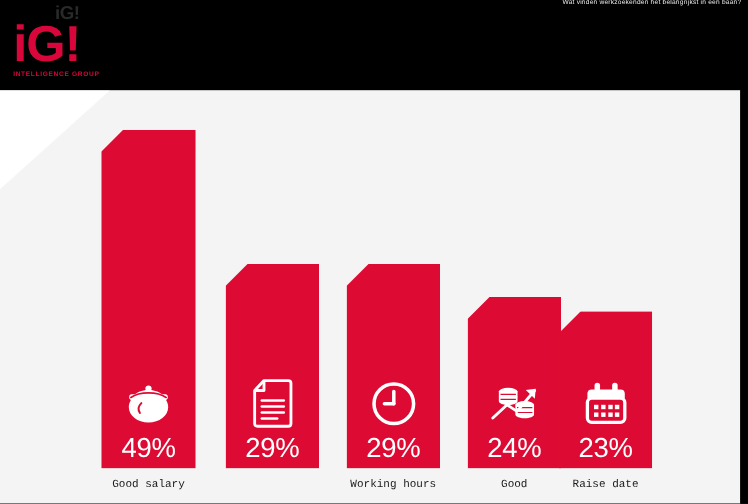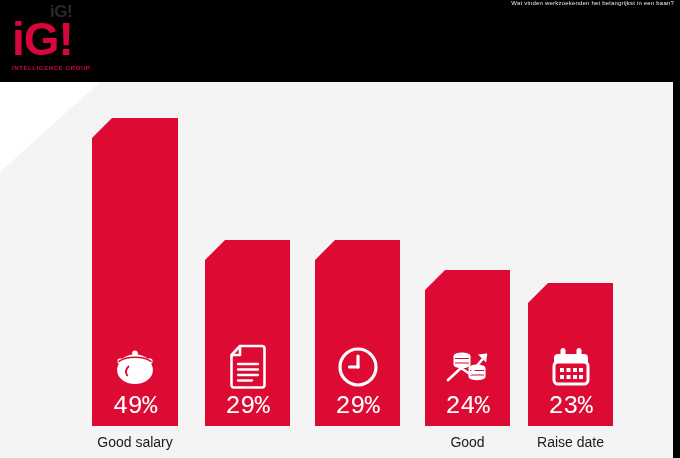--- a/index.html
+++ b/index.html
@@ -119,37 +119,37 @@
   .bar-icon {
     width:46px; height:46px;
     margin-bottom:4px;
     display:flex;
     align-items:center;
     justify-content:center;
   }
   .bar-icon svg { display:block; }
 
   .bar-value {
-    font-family:Liberation Mono, monospace;
+    font-family:Liberation Sans, sans-serif;
     font-size:25px;
     line-height:26px;
     color:#FFFFFF;
     font-weight:normal;
     margin-bottom:6px;
     letter-spacing:-0.3px;
   }
 
   .bar-label {
     position:absolute;
     top:100%;
     left:-28px;
     width:calc(100% + 56px);
     text-align:center;
-    font-family:Liberation Sans, sans-serif;
-    font-size:14px;
+    font-family:Liberation Mono, monospace;
+    font-size:10px;
     line-height:14px;
     color:#1a1a1a;
     margin-top:9px;
     white-space:nowrap;
   }
 
   
   .right-sliver {
     position:absolute;
     right:0; top:82px;
@@ -215,20 +215,21 @@
         <div class="bar" style="height:186px;">
           <span class="bar-icon">
             <svg width="44" height="44" viewBox="0 0 44 44">
               <circle cx="22" cy="22" r="18" fill="none" stroke="#ffffff" stroke-width="3.2"></circle>
               <line x1="22" y1="11" x2="22" y2="22" stroke="#ffffff" stroke-width="3.2" stroke-linecap="round"></line>
               <line x1="22" y1="22" x2="13.5" y2="22" stroke="#ffffff" stroke-width="3.2" stroke-linecap="round"></line>
             </svg>
           </span>
           <span class="bar-value">29%</span>
         </div>
+        <div class="bar-label">Working hours</div>
       </div>
 
       <div class="bar-col" style="left:425px; width:85px;">
         <div class="bar" style="height:156px;">
           <span class="bar-icon">
             <svg width="46" height="40" viewBox="0 0 46 40">
               <g fill="none" stroke="#ffffff" stroke-width="1.9">
                 <ellipse cx="17" cy="9" rx="8.5" ry="3.4" fill="#ffffff" stroke="none"></ellipse>
                 <path d="M8.5 9v4.4c0 1.9 3.8 3.4 8.5 3.4s8.5-1.5 8.5-3.4V9" fill="#ffffff" stroke="none"></path>
                 <path d="M8.5 13.4v4.4c0 1.9 3.8 3.4 8.5 3.4s8.5-1.5 8.5-3.4v-4.4" fill="#ffffff" stroke="none"></path>
@@ -244,21 +245,21 @@
               </g>
               <path d="M3 33 L16 21 L25 27 L41 8" fill="none" stroke="#ffffff" stroke-width="2.6" stroke-linecap="round" stroke-linejoin="round"></path>
               <path d="M33 7.5 L42 6.5 L41.2 15.5 Z" fill="#ffffff"></path>
             </svg>
           </span>
           <span class="bar-value">24%</span>
         </div>
         <div class="bar-label">Good</div>
       </div>
 
-      <div class="bar-col" style="left:528px; width:85px;">
+      <div class="bar-col" style="left:508px; width:85px;">
         <div class="bar" style="height:143px;">
           <span class="bar-icon">
             <svg width="44" height="42" viewBox="0 0 44 42">
               <rect x="11.5" y="2" width="5" height="10" rx="2.5" fill="#ffffff"></rect>
               <rect x="27.5" y="2" width="5" height="10" rx="2.5" fill="#ffffff"></rect>
               <path d="M5 12 Q5 8 9 8 L35 8 Q39 8 39 12 L39 16 L5 16 Z" fill="#ffffff"></path>
               <rect x="5" y="16" width="34" height="22" rx="4" fill="none" stroke="#ffffff" stroke-width="3"></rect>
               <g fill="#ffffff">
                 <rect x="11" y="22" width="4" height="4"></rect>
                 <rect x="17.5" y="22" width="4" height="4"></rect>

